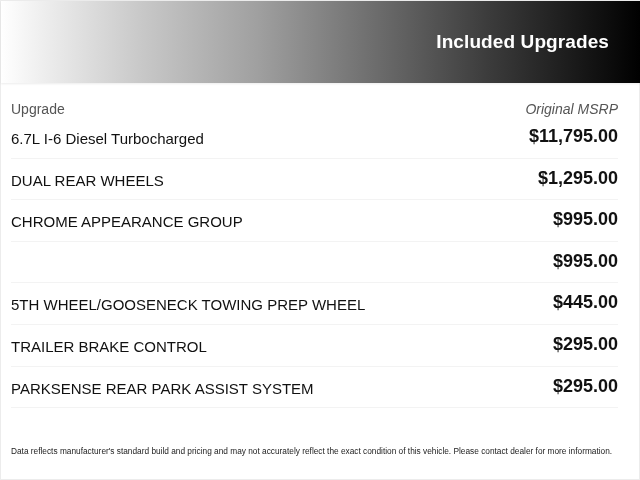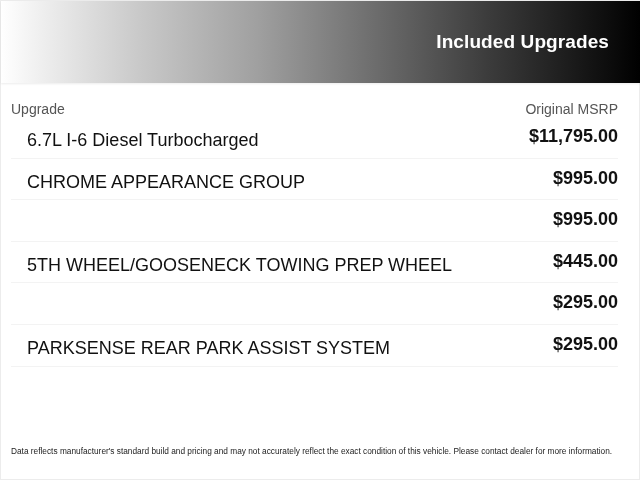--- a/index.html
+++ b/index.html
@@ -42,37 +42,37 @@
     .col-headers {
       position: absolute;
       left: 10px;
       right: 21px;
       top: 100px;
       height: 14px;
       font-size: 14px;
       color: #555555;
     }
     .col-upgrade { position: absolute; left: 0; top: 0; }
-    .col-msrp { position: absolute; right: 0; top: 0; }
+    .col-msrp { position: absolute; right: 0; top: 0; font-style: italic; }
     .rows {
       position: absolute;
       left: 10px;
       right: 21px;
       top: 116px;
     }
     .row {
       position: relative;
       height: 40.6px;
       border-bottom: 1px solid #f3f3f3;
     }
     .row-name {
       position: absolute;
-      left: 16px;
+      left: 0;
       top: 13px;
-      font-size: 18px;
+      font-size: 15px;
       color: #111111;
     }
     .row-price {
       position: absolute;
       right: 0;
       top: 9px;
       font-size: 18px;
       font-weight: bold;
       color: #111111;
       margin-left: 36px;
@@ -98,31 +98,36 @@
     <span class="col-upgrade">Upgrade</span>
     <span class="col-msrp">Original MSRP</span>
   </div>
 
   <div class="rows">
     <div class="row">
       <span class="row-name">6.7L I-6 Diesel Turbocharged</span>
       <span class="row-price">$11,795.00</span>
     </div>
     <div class="row">
+      <span class="row-name">DUAL REAR WHEELS</span>
+      <span class="row-price">$1,295.00</span>
+    </div>
+    <div class="row">
       <span class="row-name">CHROME APPEARANCE GROUP</span>
       <span class="row-price">$995.00</span>
     </div>
     <div class="row">
       <span class="row-price">$995.00</span>
     </div>
     <div class="row">
       <span class="row-name">5TH WHEEL/GOOSENECK TOWING PREP WHEEL</span>
       <span class="row-price">$445.00</span>
     </div>
     <div class="row">
+      <span class="row-name">TRAILER BRAKE CONTROL</span>
       <span class="row-price">$295.00</span>
     </div>
     <div class="row">
       <span class="row-name">PARKSENSE REAR PARK ASSIST SYSTEM</span>
       <span class="row-price">$295.00</span>
     </div>
   </div>
 
   <div class="disclaimer">Data reflects manufacturer's standard build and pricing and may not accurately reflect the exact condition of this vehicle. Please contact dealer for more information.</div>
 </div>

